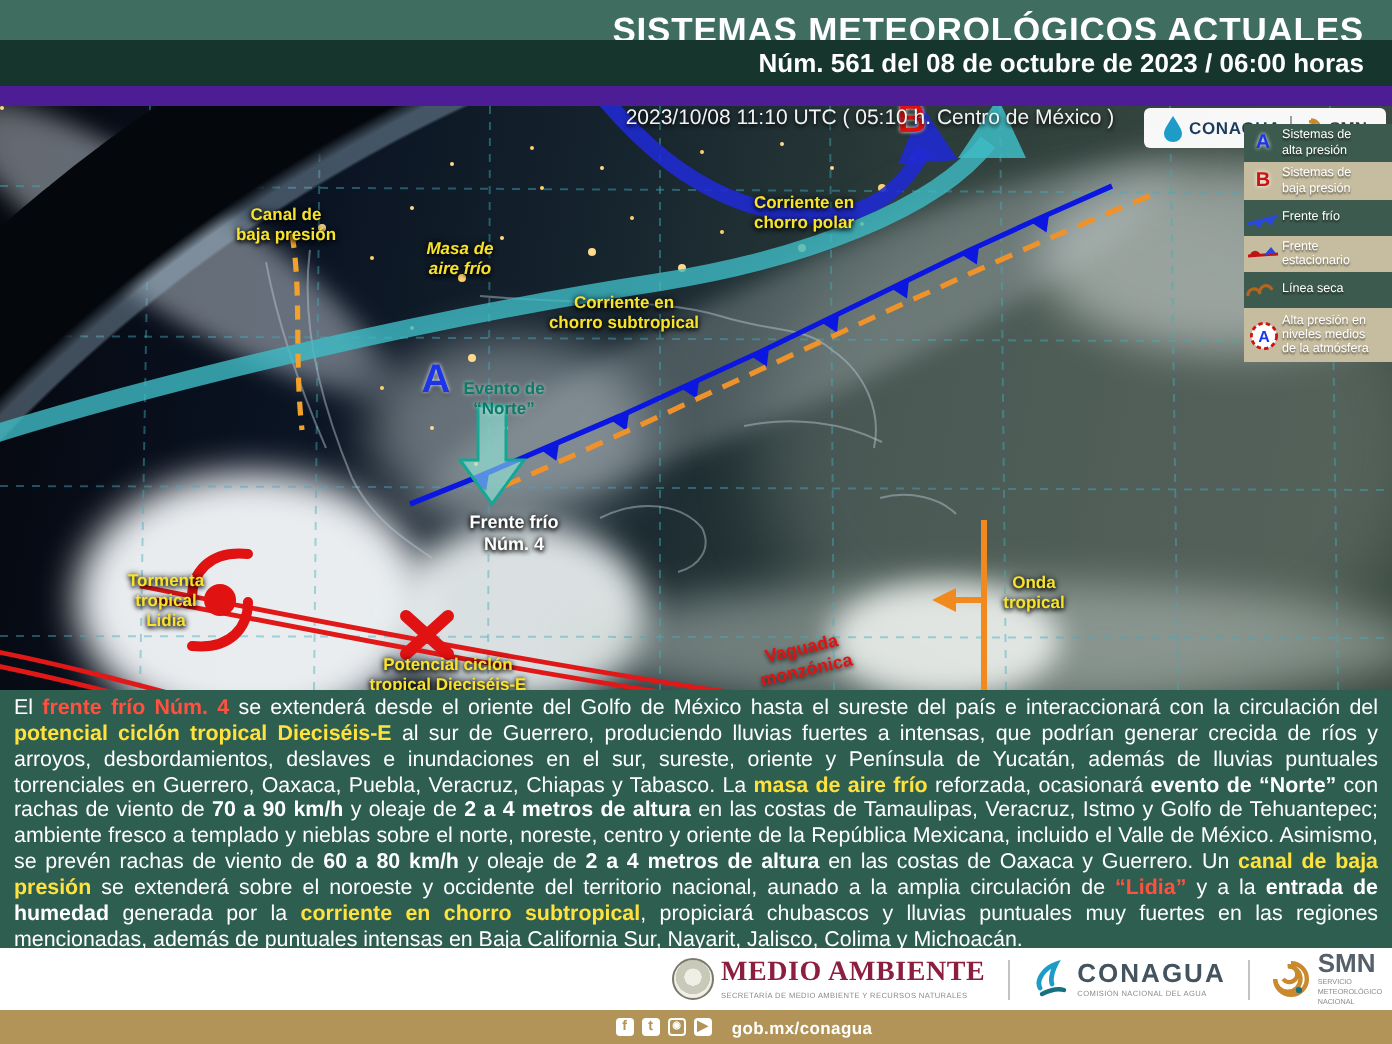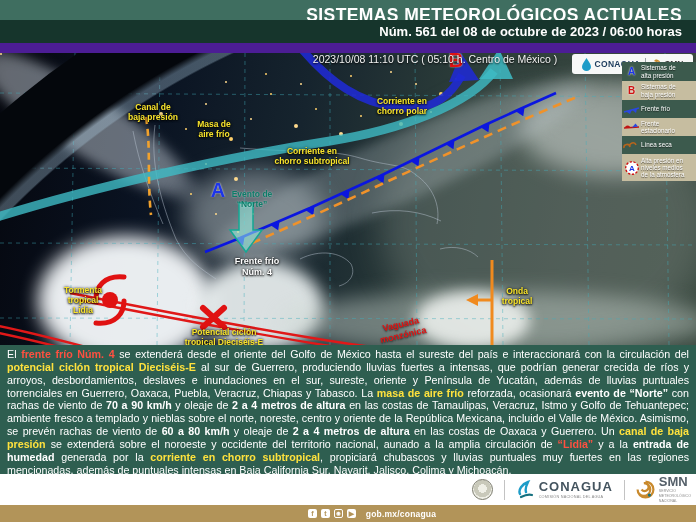--- a/index.html
+++ b/index.html
@@ -177,23 +177,23 @@
       <g>
         <g stroke="#e01212" fill="none" stroke-width="5" stroke-linecap="round">
           <path d="M 124,224 C 104,222 96,234 96,246"></path>
           <path d="M 96,270 C 116,272 124,260 124,248"></path>
         </g>
         <circle cx="110" cy="247" r="8" fill="#e01212"></circle>
       </g>
     </svg>
 
     <div class="timestamp">2023/10/08 11:10 UTC ( 05:10 h. Centro de México )</div>
-    <div class="mlabel" style="left:153px;top:49px;">Canal de
+    <div class="mlabel" style="left:143px;top:49px;">Canal de
 baja presión</div>
-    <div class="mlabel" style="left:214px;top:66px;">Masa de
+    <div class="mlabel" style="left:230px;top:66px;font-style:italic;">Masa de
 aire frío</div>
     <div class="mlabel" style="left:312px;top:93px;">Corriente en
 chorro subtropical</div>
     <div class="mlabel" style="left:402px;top:43px;">Corriente en
 chorro polar</div>
     <div class="mlabel teal" style="left:252px;top:136px;">Evento de
 “Norte”</div>
     <div class="mlabel white" style="left:257px;top:203px;font-size:9px;">Frente frío
 Núm. 4</div>
     <div class="mlabel" style="left:83px;top:232px;">Tormenta
@@ -272,20 +272,24 @@
 de la atmósfera</span>
       </div>
     </div>
   </div>
 
   <div class="summary"><span>El </span><span class="seg-red">frente frío Núm. 4</span><span> se extenderá desde el oriente del Golfo de México hasta el sureste del país e interaccionará con la circulación del </span><span class="seg-yellow">potencial ciclón tropical Dieciséis-E</span><span> al sur de Guerrero, produciendo lluvias fuertes a intensas, que podrían generar crecida de ríos y arroyos, desbordamientos, deslaves e inundaciones en el sur, sureste, oriente y Península de Yucatán, además de lluvias puntuales torrenciales en Guerrero, Oaxaca, Puebla, Veracruz, Chiapas y Tabasco. La </span><span class="seg-yellow">masa de aire frío</span><span> reforzada, ocasionará </span><span class="seg-bold">evento de “Norte”</span><span> con rachas de viento de </span><span class="seg-bold">70 a 90 km/h</span><span> y oleaje de </span><span class="seg-bold">2 a 4 metros de altura</span><span> en las costas de Tamaulipas, Veracruz, Istmo y Golfo de Tehuantepec; ambiente fresco a templado y nieblas sobre el norte, noreste, centro y oriente de la República Mexicana, incluido el Valle de México. Asimismo, se prevén rachas de viento de </span><span class="seg-bold">60 a 80 km/h</span><span> y oleaje de </span><span class="seg-bold">2 a 4 metros de altura</span><span> en las costas de Oaxaca y Guerrero. Un </span><span class="seg-yellow">canal de baja presión</span><span> se extenderá sobre el noroeste y occidente del territorio nacional, aunado a la amplia circulación de </span><span class="seg-red">“Lidia”</span><span> y a la </span><span class="seg-bold">entrada de humedad</span><span> generada por la </span><span class="seg-yellow">corriente en chorro subtropical</span><span>, propiciará chubascos y lluvias puntuales muy fuertes en las regiones mencionadas, además de puntuales intensas en Baja California Sur, Nayarit, Jalisco, Colima y Michoacán.</span></div>
 
   <div class="foot">
     <div class="lgroup">
       <span class="seal"></span>
+      <span>
+        <div class="ma-name">MEDIO AMBIENTE</div>
+        <div class="sub">SECRETARÍA DE MEDIO AMBIENTE Y RECURSOS NATURALES</div>
+      </span>
     </div>
     <span class="vdiv"></span>
     <div class="lgroup">
       <svg width="19" height="19" viewBox="0 0 19 19" style="position:static;">
         <path d="M4,14 C2,10 6,4 12,2 C10,6 9,9 10,12" fill="none" stroke="#1e9cc8" stroke-width="2.4" stroke-linecap="round"></path>
         <path d="M5,17 C9,15 13,14 16,15" fill="none" stroke="#15707f" stroke-width="2.2" stroke-linecap="round"></path>
       </svg>
       <span>
         <div class="co-name">CONAGUA</div>
         <div class="sub">COMISIÓN NACIONAL DEL AGUA</div>

